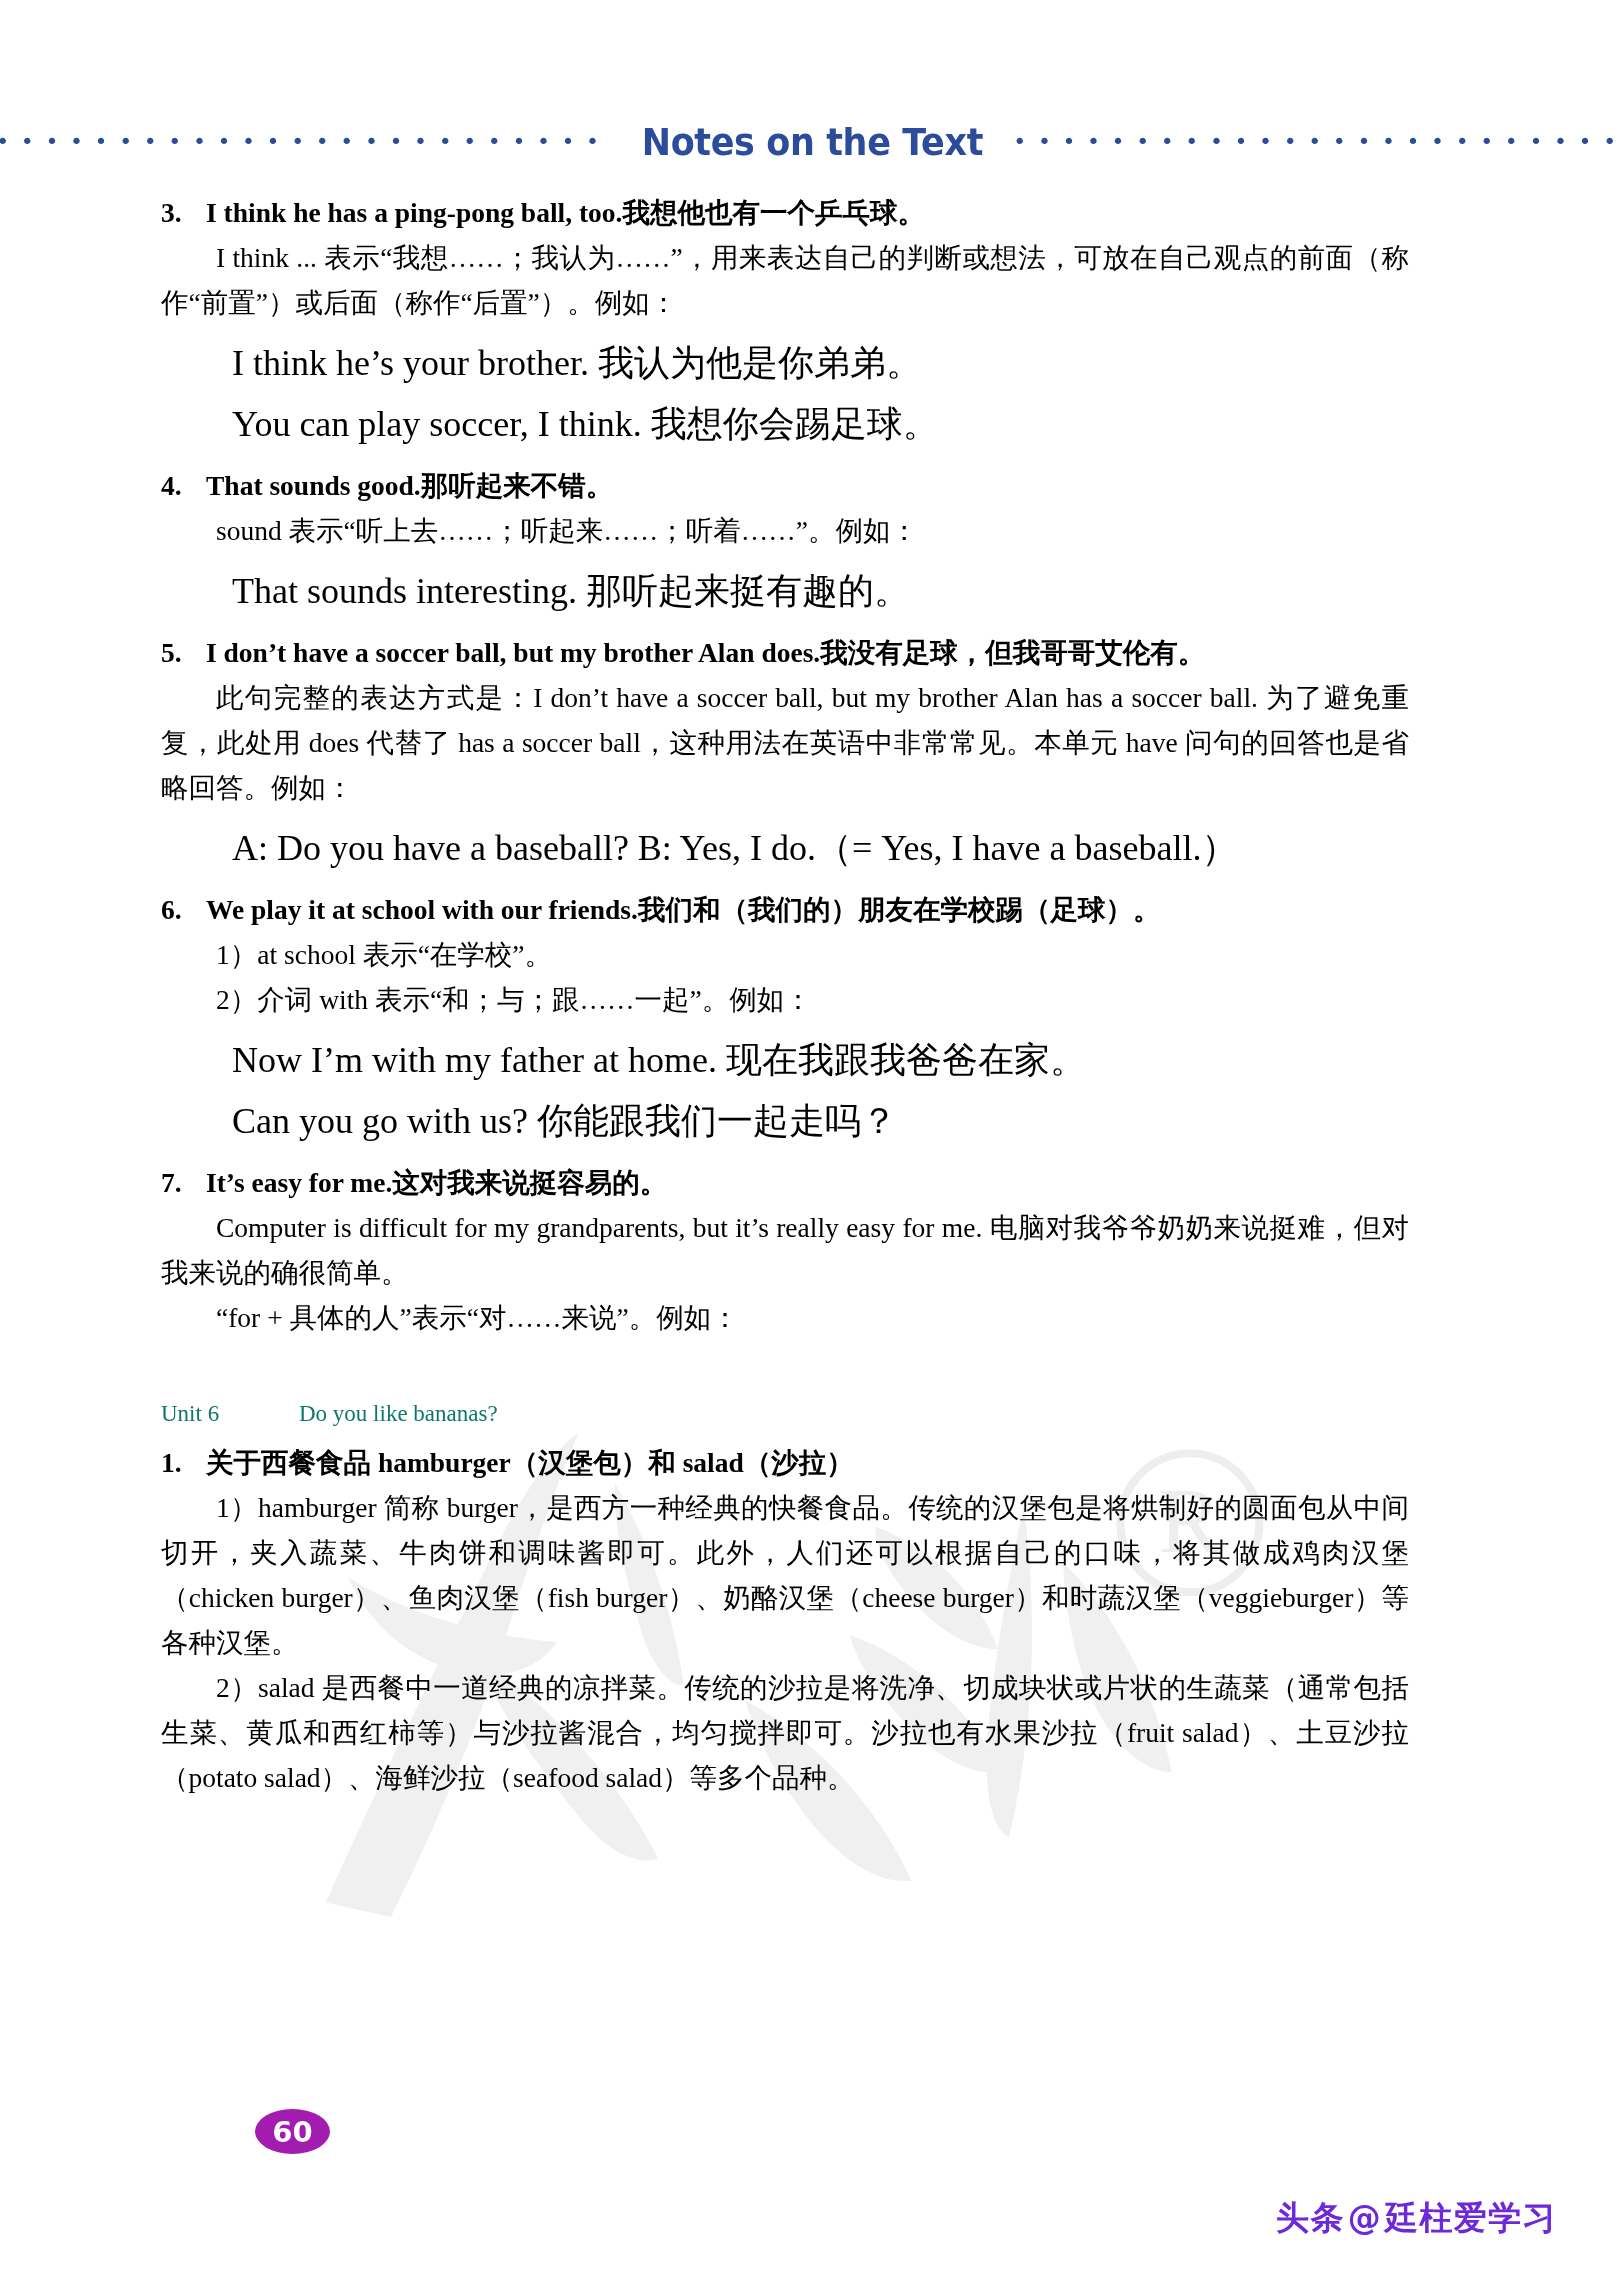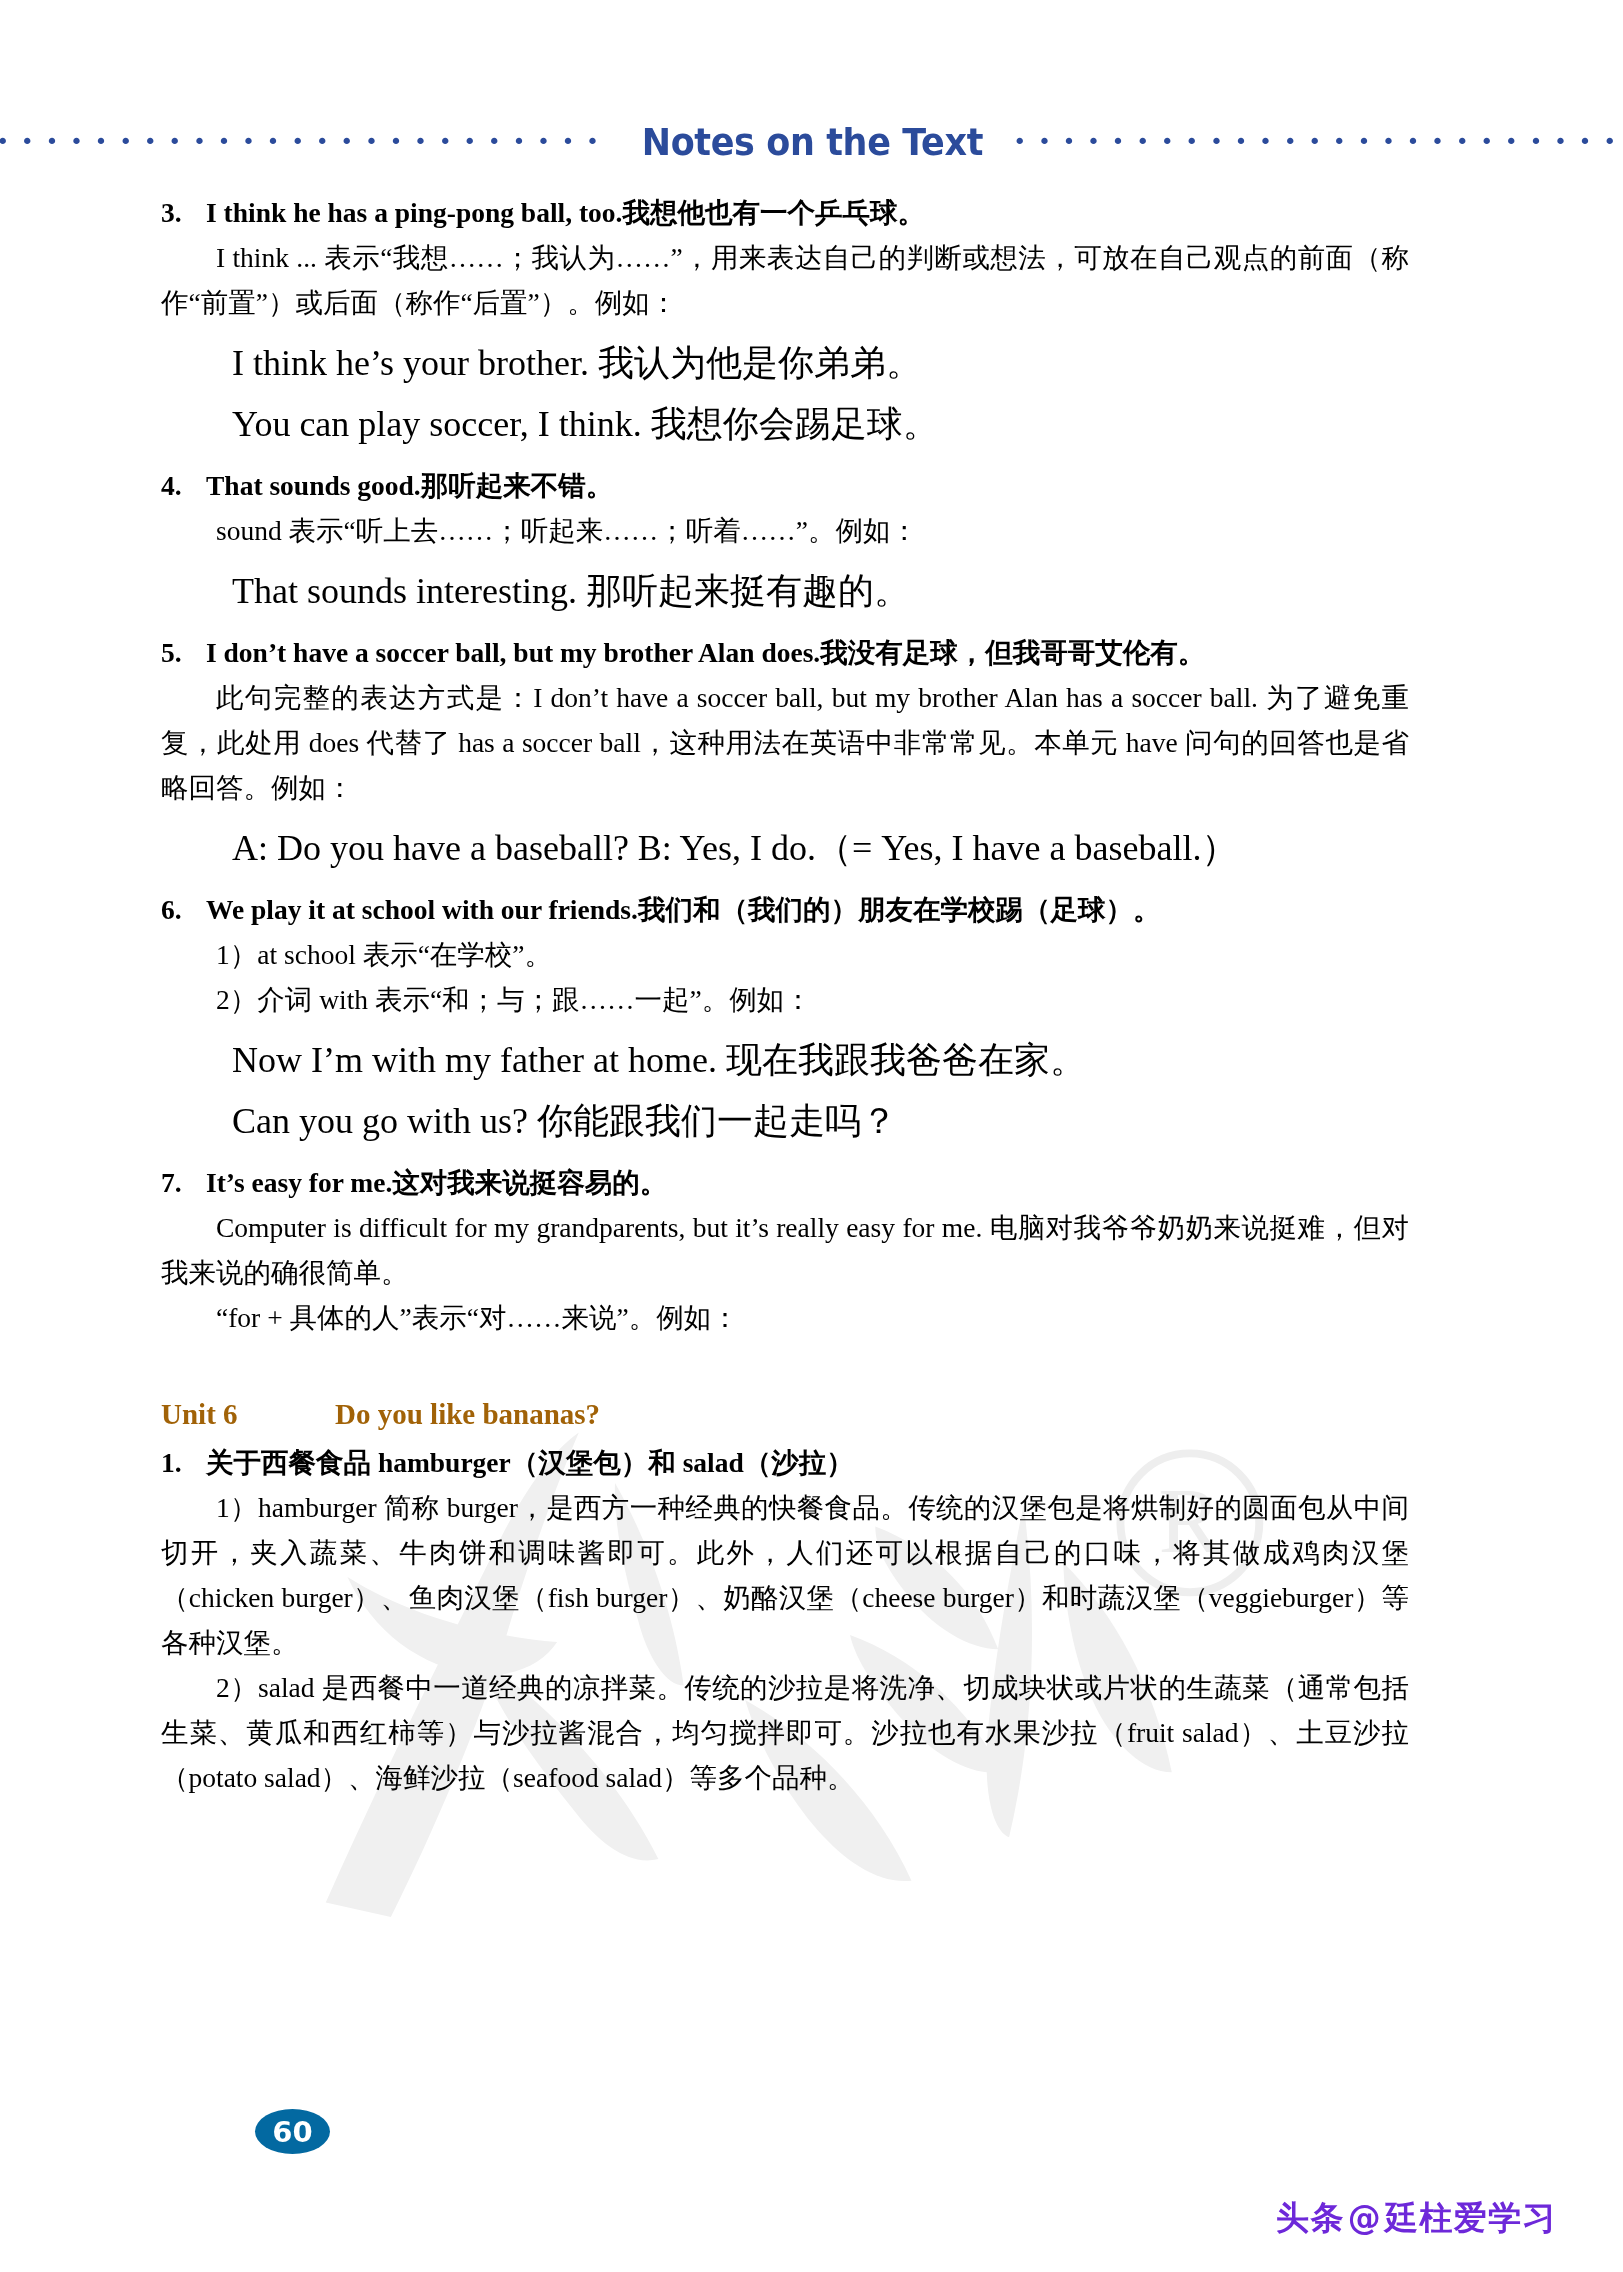--- a/index.html
+++ b/index.html
@@ -121,37 +121,37 @@
   .sub {
     font-size: 27.5px;
     line-height: 45px;
     margin: 0;
     padding-left: 55px;
     text-indent: 0;
   }
 
   
   #unit-heading {
-    color: #a16207;
-    font-weight: bold;
-    font-size: 29px;
+    color: #0f766e;
+    font-weight: normal;
+    font-size: 23px;
     line-height: 46px;
     margin: 51px 0 2.9px 0;
     white-space: pre;
   }
 
   
   #page-badge {
     position: absolute;
     left: 255px;
     top: 2109px;
     width: 75px;
     height: 45px;
     border-radius: 50%;
-    background: #0369a1;
+    background: #a21caf;
     color: #ffffff;
     font-family: "DejaVu Sans", "Liberation Sans", sans-serif;
     font-weight: bold;
     font-size: 29px;
     display: flex;
     align-items: center;
     justify-content: center;
     z-index: 3;
   }
 

